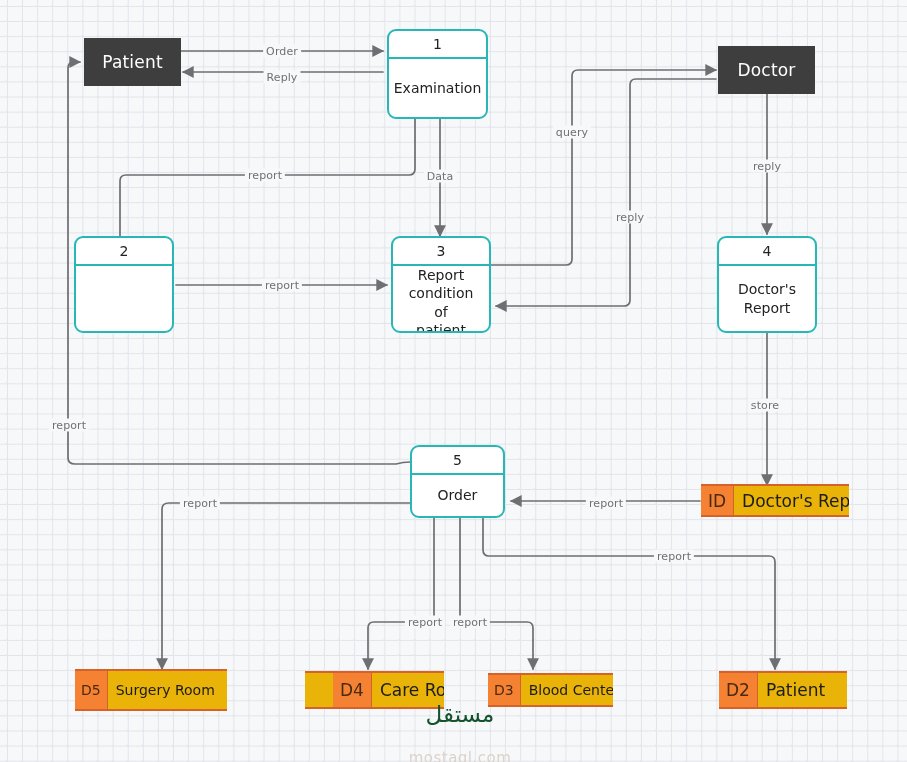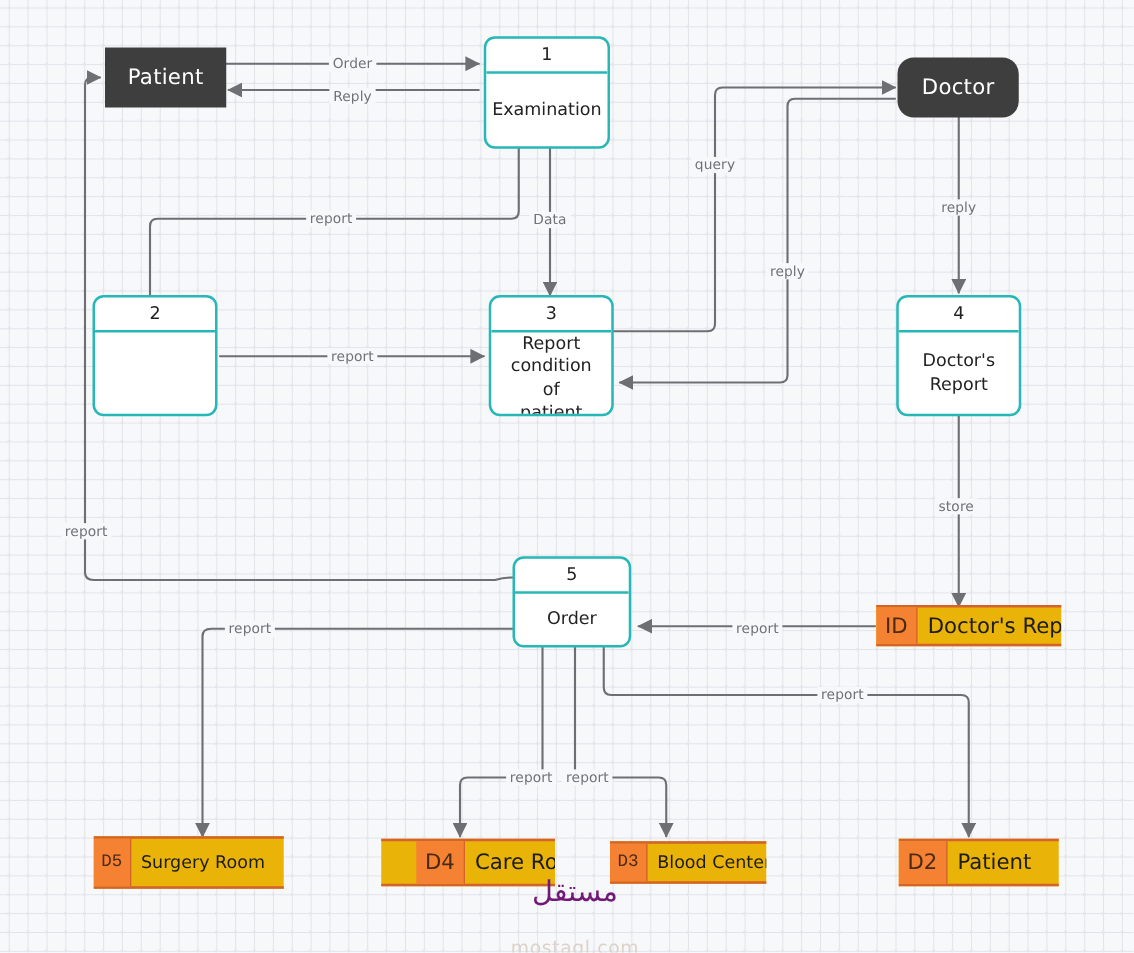--- a/index.html
+++ b/index.html
@@ -84,21 +84,21 @@
   }
   .store .sname{
     flex:1;
     display:flex;align-items:center;
     padding-left:8px;
     color:#1c1c1c;
     font-size:17px;
     white-space:nowrap;
     overflow:hidden;
   }
-  .store.small .sid{font-size:14px;padding:8px 6px;font-family:Liberation Mono, monospace;}
+  .store.small .sid{font-size:14px;padding:8px 6px;}
   .store.small .sname{font-size:14px;}
 
   
   .elabel{
     position:absolute;
     font-size:11px;
     color:#707076;
     background:#f7f8fa;
     padding:0 3px;
     white-space:nowrap;
@@ -108,21 +108,21 @@
 
   
   #watermark{
     position:absolute;
     left:380px;top:702px;
     width:160px;text-align:center;
     color:#ded3cd;
     user-select:none;
   }
   #watermark .wm-ar{
-    font-size:23px;line-height:24px;color:#701a75;
+    font-size:23px;line-height:24px;color:#14532d;
     font-family:"DejaVu Sans","Liberation Sans",sans-serif;
     direction:rtl;
   }
   #watermark .wm-en{
     font-size:15px;line-height:18px;color:#ddd2ca;letter-spacing:.5px;margin-top:23px;
   }
 </style>
 </head>
 <body>
 
@@ -183,21 +183,21 @@
 <div class="elabel" style="left:69px;top:425px;">report</div>
 <div class="elabel" style="left:200px;top:503px;">report</div>
 <div class="elabel" style="left:425px;top:622px;">report</div>
 <div class="elabel" style="left:470px;top:622px;">report</div>
 <div class="elabel" style="left:674px;top:556px;">report</div>
 
 <div class="node entity" style="left:84px;top:38px;width:97px;height:48px;">
   <span>Patient</span>
 </div>
 
-<div class="node entity" style="left:718px;top:46px;width:97px;height:48px;border-radius:13px;">
+<div class="node entity" style="left:718px;top:46px;width:97px;height:48px;">
   <span>Doctor</span>
 </div>
 
 <div class="node process" style="left:387px;top:29px;width:101px;height:90px;">
   <div class="pnum">1</div>
   <div class="pbody">Examination</div>
 </div>
 
 <div class="node process" style="left:74px;top:236px;width:100px;height:97px;">
   <div class="pnum">2</div>

